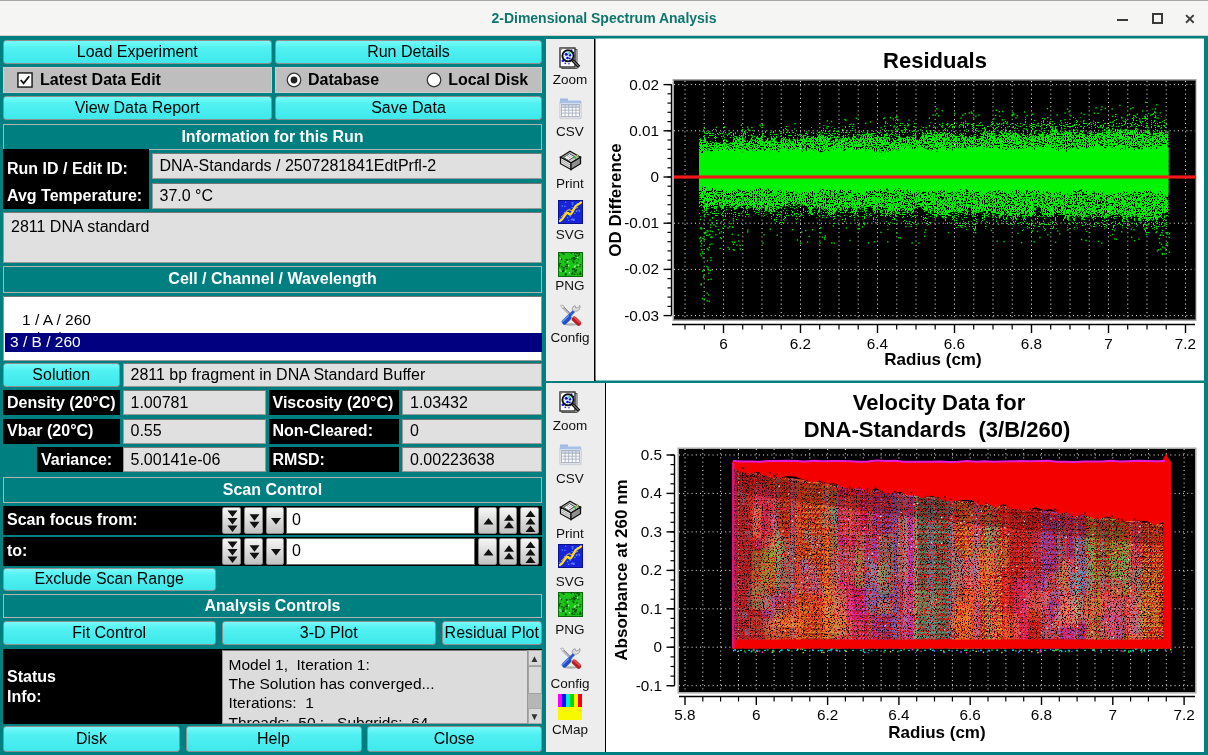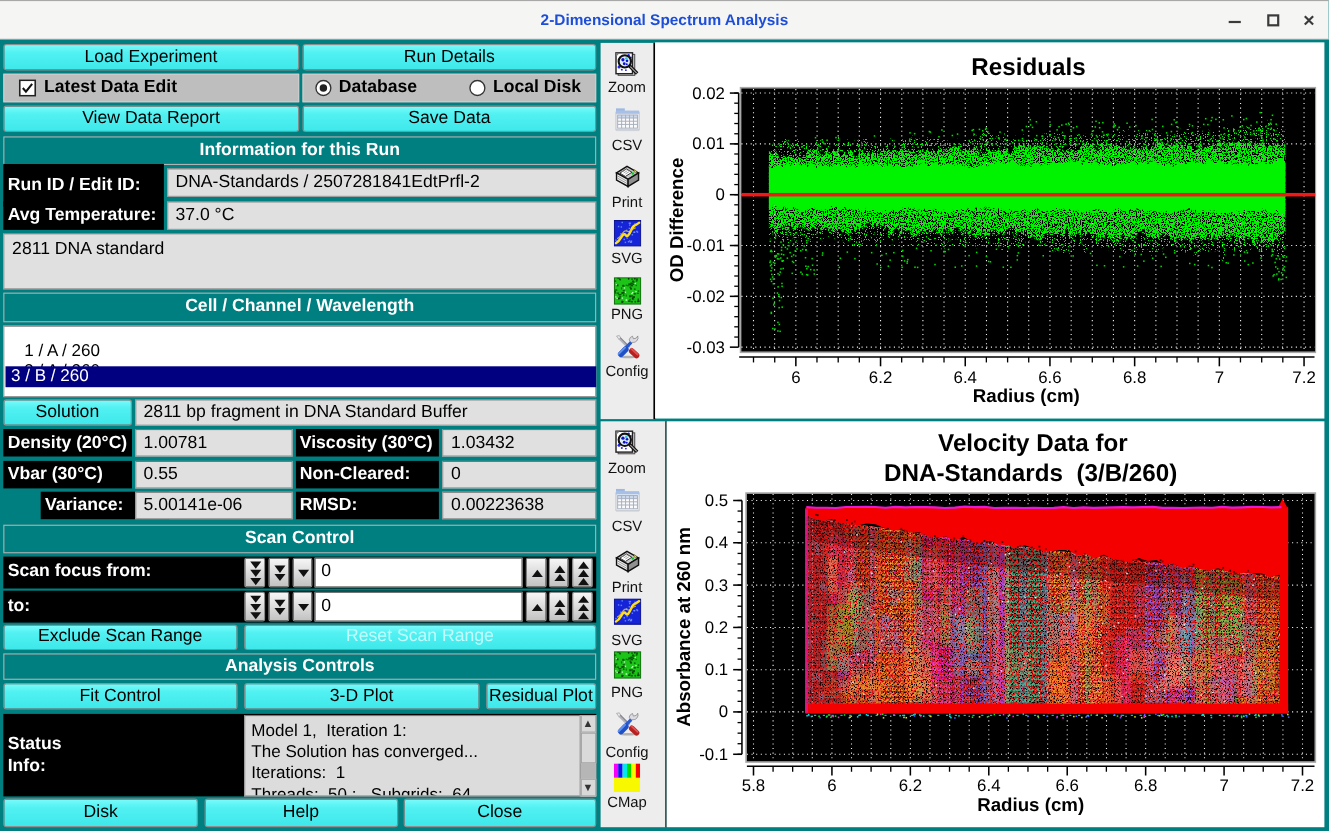--- a/index.html
+++ b/index.html
@@ -1,16 +1,16 @@
 <!DOCTYPE html>
 <html><head><meta charset="utf-8"><style>
 *{margin:0;padding:0;box-sizing:border-box}
 body{width:1208px;height:755px;font-family:"Liberation Sans",sans-serif;position:relative;overflow:hidden;background:#007f80}
 .tb{position:absolute;left:0;top:0;width:1208px;height:36px;background:#f5f5f4;border-bottom:1px solid #cfcfcf;border-top:1px solid #a8a8a8}
-.tbt{position:absolute;width:100%;text-align:center;top:9px;font-size:14px;font-weight:bold;color:#1d4ed8}
+.tbt{position:absolute;width:100%;text-align:center;top:9px;font-size:14px;font-weight:bold;color:#0f766e}
 .app{position:absolute;left:0;top:36px;width:1208px;height:719px;background:#007f80}
 .btn{position:absolute;display:flex;align-items:center;justify-content:center;
  background:linear-gradient(180deg,#79fafa 0%,#52f1f2 30%,#3ee8ea 100%);
  border:1px solid #8f8f8f;border-radius:3px;font-size:16px;color:#000}
 .grey{position:absolute;background:#bebebe;border:1px solid #cdcdcd;display:flex;align-items:center}
 .banner{position:absolute;background:#007f80;border:1px solid #b2b2b2;display:flex;align-items:center;justify-content:center;
  color:#fff;font-weight:bold;font-size:16px}
 .blk{position:absolute;background:#000;color:#fff;font-weight:bold;font-size:16px;display:flex;align-items:center;padding-left:4px}
 .val{position:absolute;background:#e0e0e0;border:1px solid #989898;border-top-color:#777;font-size:16px;display:flex;align-items:center;padding-left:7px;color:#000}
 .iclab{position:absolute;width:58px;text-align:center;font-size:13.5px;color:#111}
@@ -59,23 +59,23 @@
     <div class="val" style="left:3px;top:175.5px;width:539px;height:51.5px;align-items:flex-start;padding-top:5px">2811 DNA standard</div>
     <div class="banner" style="left:3px;top:230px;width:539px;height:26.5px;">Cell / Channel / Wavelength</div>
     <div class="val" style="left:3px;top:259.5px;width:539px;height:65px;background:#fff;padding:14px;display:block">
       <div style="padding:0 0 0 4px;font-size:15.5px;line-height:18.6px;color:#000">1 / A / 260<br>3 / A / 260</div>
       <div style="position:absolute;left:1px;top:36.8px;width:536.5px;height:18.6px;background:#000080;color:#fff;font-size:15.5px;line-height:18.6px;padding-left:5px">3 / B / 260</div>
     </div>
     <div class="btn" style="left:3px;top:327px;width:116.5px;height:23.5px;">Solution</div>
     <div class="val" style="left:122.5px;top:327px;width:419.5px;height:23.5px;">2811 bp fragment in DNA Standard Buffer</div>
     <div class="blk" style="left:3px;top:354px;width:116.5px;height:25px;">Density (20°C)</div>
     <div class="val" style="left:122.5px;top:354px;width:143px;height:25px;text-align:right;">1.00781</div>
-    <div class="blk" style="left:268.5px;top:354px;width:130.5px;height:25px;">Viscosity (30°C)</div>
+    <div class="blk" style="left:268.5px;top:354px;width:130.5px;height:25px;">Viscosity (20°C)</div>
     <div class="val" style="left:402px;top:354px;width:140px;height:25px;">1.03432</div>
-    <div class="blk" style="left:3px;top:382.5px;width:116.5px;height:25px;">Vbar (30°C)</div>
+    <div class="blk" style="left:3px;top:382.5px;width:116.5px;height:25px;">Vbar (20°C)</div>
     <div class="val" style="left:122.5px;top:382.5px;width:143px;height:25px;">0.55</div>
     <div class="blk" style="left:268.5px;top:382.5px;width:130.5px;height:25px;">Non-Cleared:</div>
     <div class="val" style="left:402px;top:382.5px;width:140px;height:25px;">0</div>
     <div class="blk" style="left:3px;top:411px;width:116.5px;height:25px;margin-left:34px;">Variance:</div>
     <div class="val" style="left:122.5px;top:411px;width:143px;height:25px;">5.00141e-06</div>
     <div class="blk" style="left:268.5px;top:411px;width:130.5px;height:25px;">RMSD:</div>
     <div class="val" style="left:402px;top:411px;width:140px;height:25px;">0.00223638</div>
     <div class="banner" style="left:3px;top:440.5px;width:539px;height:26.5px;">Scan Control</div>
     <div class="blk" style="left:3px;top:470px;width:539px;height:28.5px;">Scan focus from:</div>
     <div class="spin" style="left:222px;top:471px;width:19px;height:26.5px"><svg width="19" height="26.5" viewBox="0 0 19 26.5">
@@ -123,21 +123,20 @@
     <div class="spin" style="left:499px;top:502px;width:18px;height:26.5px"><svg width="18" height="26.5" viewBox="0 0 18 26.5">
         <polygon points="4.0,12.8 14.0,12.8 9.0,6.2" fill="#111"></polygon>
         <polygon points="4.0,20.2 14.0,20.2 9.0,13.8" fill="#111"></polygon>
       </svg></div>
     <div class="spin" style="left:519.5px;top:502px;width:19px;height:26.5px"><svg width="19" height="26.5" viewBox="0 0 19 26.5">
         <polygon points="4.5,9.0 14.5,9.0 9.5,2.5" fill="#111"></polygon>
         <polygon points="4.5,16.5 14.5,16.5 9.5,10.0" fill="#111"></polygon>
         <polygon points="4.5,24.0 14.5,24.0 9.5,17.5" fill="#111"></polygon>
       </svg></div>
     <div class="btn" style="left:3px;top:531.5px;width:212.5px;height:23.5px;">Exclude Scan Range</div>
-    <div class="btn" style="left:221.5px;top:531.5px;width:320.5px;height:23.5px;color:#c2fdfd">Reset Scan Range</div>
     <div class="banner" style="left:3px;top:557.5px;width:539px;height:24.5px;">Analysis Controls</div>
     <div class="btn" style="left:3px;top:585px;width:212.5px;height:24px;">Fit Control</div>
     <div class="btn" style="left:221.5px;top:585px;width:214.5px;height:24px;">3-D Plot</div>
     <div class="btn" style="left:441.5px;top:585px;width:100.5px;height:24px;">Residual Plot</div>
     <div class="blk" style="left:3px;top:613px;width:539px;height:75px;align-items:center;line-height:20px">Status<br>Info:</div>
     <div class="val" style="left:221.5px;top:614px;width:320px;height:73.5px;background:#dcdcdc;display:block;padding:0;overflow:hidden">
       <div style="padding:4px 0 0 6px;font-size:15.5px;line-height:19.2px">Model 1,&nbsp; Iteration 1:<br>The Solution has converged...<br>Iterations:&nbsp; 1<br>Threads:&nbsp; 50 :&nbsp;&nbsp; Subgrids:&nbsp; 64</div>
     </div>
     <div style="position:absolute;left:526.5px;top:614px;width:15px;height:73.5px;background:#b6b6b6;border-left:1px solid #999">
       <div style="position:absolute;top:0;left:0;width:14px;height:16px;background:#d9d9d9;border:1px solid #aaa;font-size:10px;text-align:center;line-height:15px;color:#333">▲</div>

